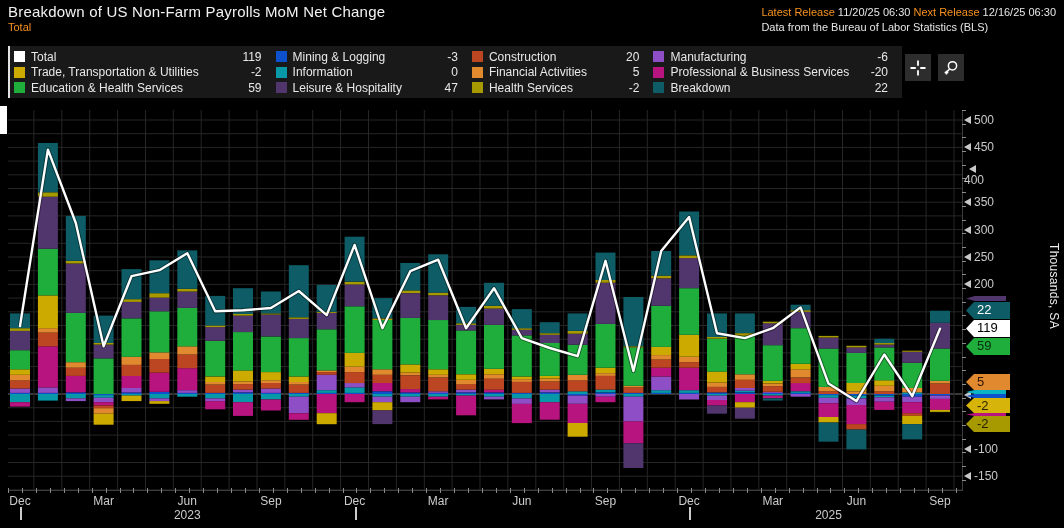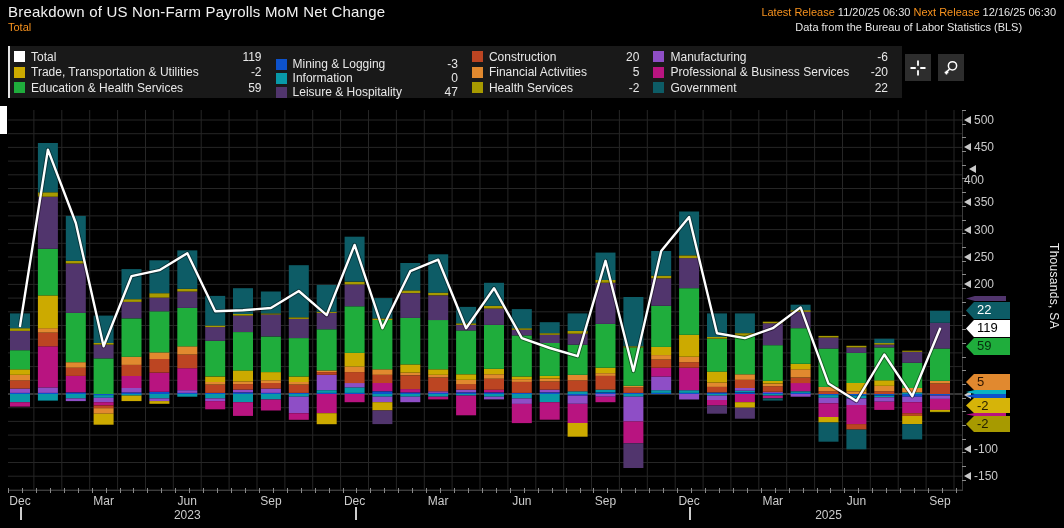--- a/index.html
+++ b/index.html
@@ -2,21 +2,21 @@
 <html><head>
 <meta charset="utf-8">
 <style>
   html,body{margin:0;padding:0;background:#000;width:1064px;height:528px;overflow:hidden;
     font-family:"Liberation Sans",sans-serif;-webkit-font-smoothing:antialiased;}
   #app{position:relative;width:1064px;height:458px;background:#000;}
   .abs{position:absolute;}
   
   #title{left:8px;top:3px;font-size:15px;color:#f2f2f2;letter-spacing:.2px;}
   #subtitle{left:8px;top:21px;font-size:11px;color:#f7921e;}
-  #hdr-right{right:8px;top:5px;text-align:center;font-size:11px;color:#e6e6e6;line-height:15px;}
+  #hdr-right{right:8px;top:5px;text-align:left;font-size:11px;color:#e6e6e6;line-height:15px;}
   .olabel{color:#f7921e;}
   
   #legend{left:8px;top:46px;width:894px;height:52px;background:#191919;border-left:2px solid #e2e2e2;
     display:flex;box-sizing:border-box;padding:3px 0 3px 4px;}
   .lcol{display:flex;flex-direction:column;justify-content:space-between;margin-right:14px;}
   .lrow{display:flex;align-items:center;height:15px;font-size:12px;color:#e8e8e8;cursor:pointer;}
   .sw{width:11px;height:11px;margin-right:6px;flex:0 0 11px;}
   .llabel{flex:1;white-space:nowrap;}
   .lval{margin-left:10px;text-align:right;min-width:26px;white-space:nowrap;}
   .toolbtn{width:26px;height:27px;background:#2d2d2d;color:#fff;display:flex;align-items:center;
@@ -70,21 +70,21 @@
           <span class="sw" style="background: rgb(204, 170, 0);"></span>
           <span class="llabel">Trade, Transportation &amp; Utilities</span>
           <span class="lval">-2</span>
         </div>
         <div class="lrow">
           <span class="sw" style="background: rgb(31, 173, 60);"></span>
           <span class="llabel">Education &amp; Health Services</span>
           <span class="lval">59</span>
         </div>
       </div>
-      <div class="lcol" style="width: 196px; margin-top: 8px;">
+      <div class="lcol" style="width: 196px;">
         <div class="lrow">
           <span class="sw" style="background: rgb(13, 82, 204);"></span>
           <span class="llabel">Mining &amp; Logging</span>
           <span class="lval">-3</span>
         </div>
         <div class="lrow">
           <span class="sw" style="background: rgb(8, 153, 168);"></span>
           <span class="llabel">Information</span>
           <span class="lval">0</span>
         </div>
@@ -117,21 +117,21 @@
           <span class="llabel">Manufacturing</span>
           <span class="lval">-6</span>
         </div>
         <div class="lrow">
           <span class="sw" style="background: rgb(184, 20, 128);"></span>
           <span class="llabel">Professional &amp; Business Services</span>
           <span class="lval">-20</span>
         </div>
         <div class="lrow">
           <span class="sw" style="background: rgb(13, 92, 102);"></span>
-          <span class="llabel">Government</span>
+          <span class="llabel">Breakdown</span>
           <span class="lval">22</span>
         </div>
       </div>
     </div>
 
   <div class="abs toolbtn" style="left:905px;top:54px;">
     <span>
       <svg width="18" height="18" viewBox="0 0 24 24">
           <g stroke="#ffffff" stroke-width="2.4" fill="none">
         <path d="M12 2v7M12 15v7M2 12h7M15 12h7"></path>

